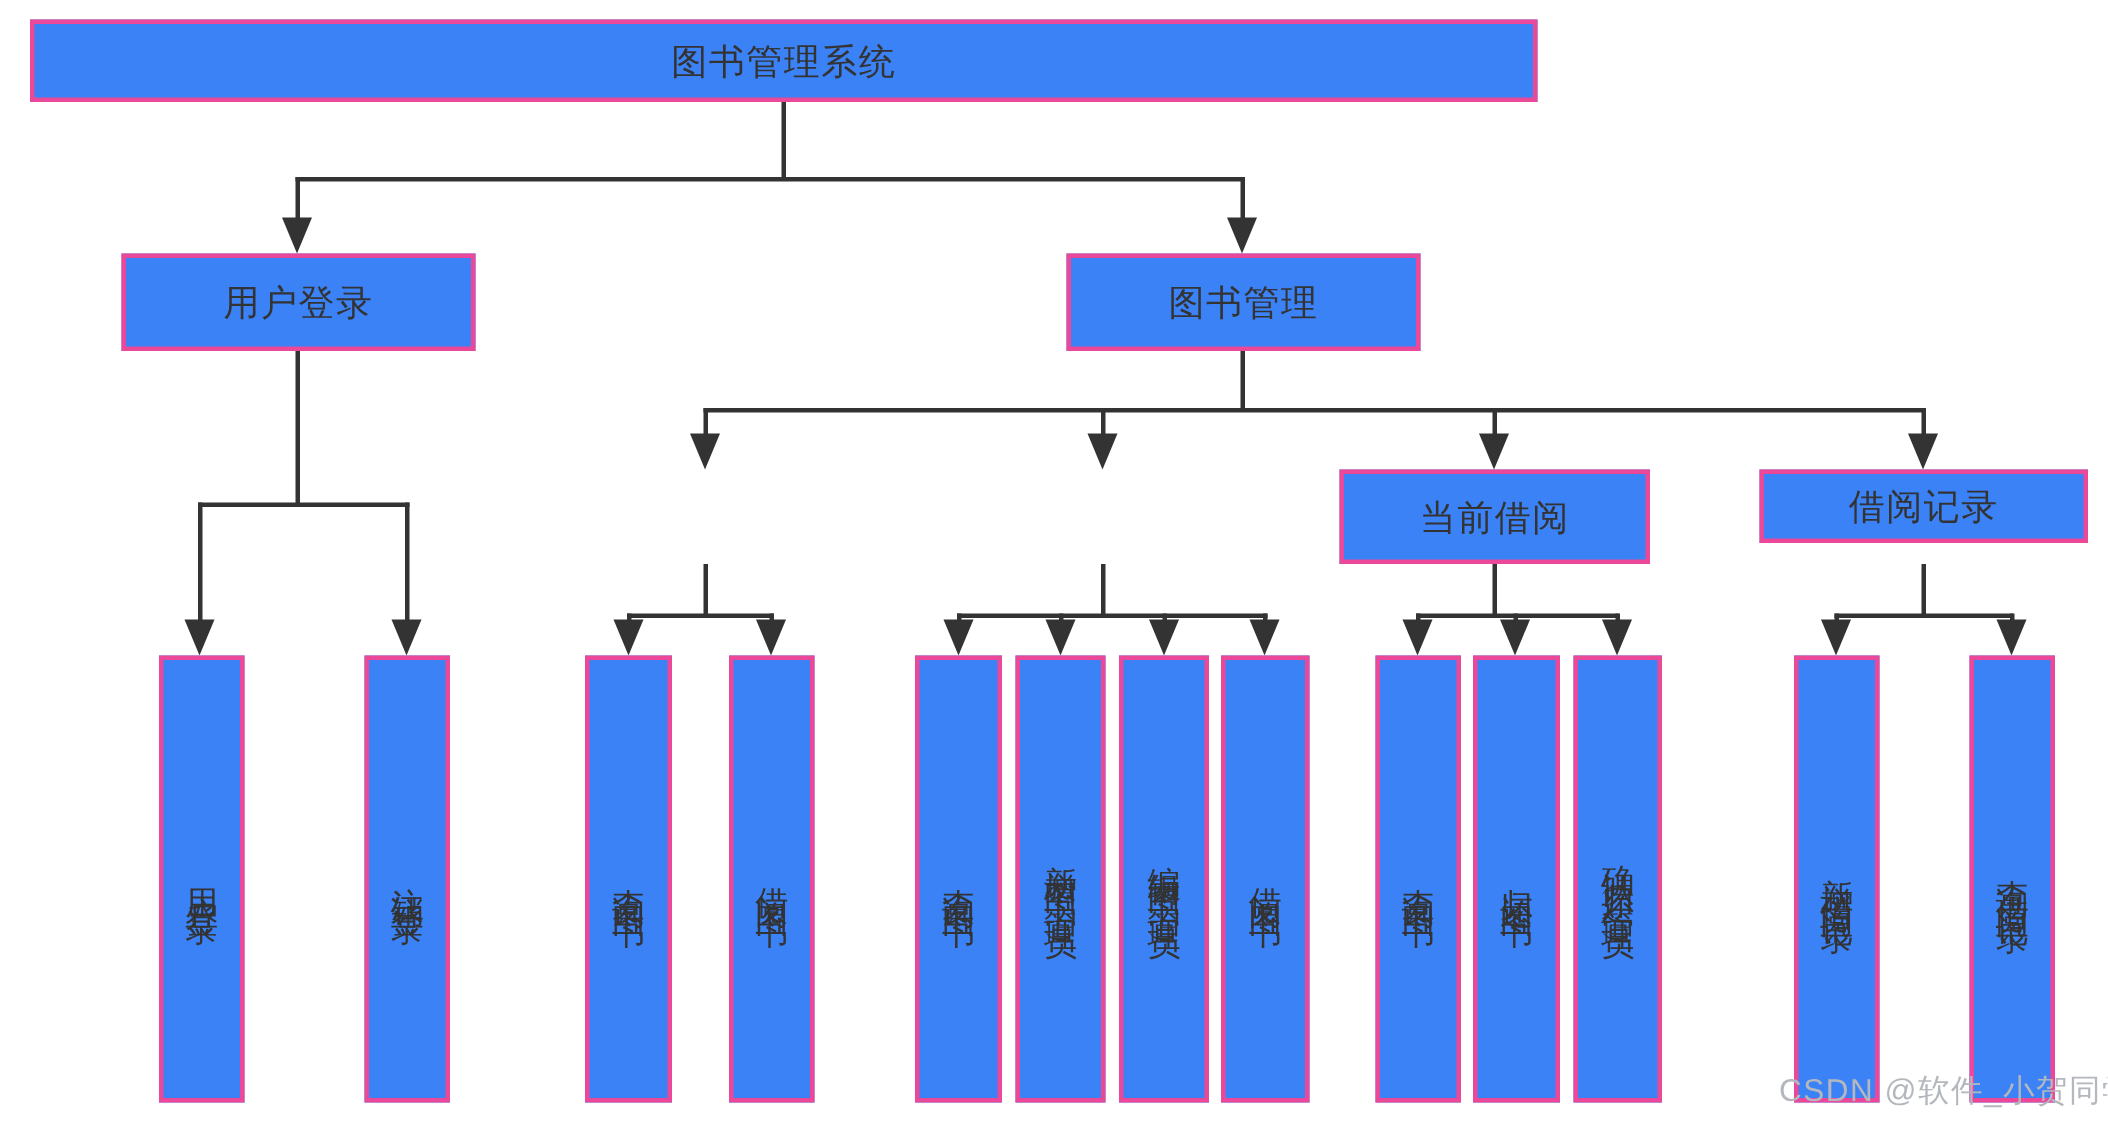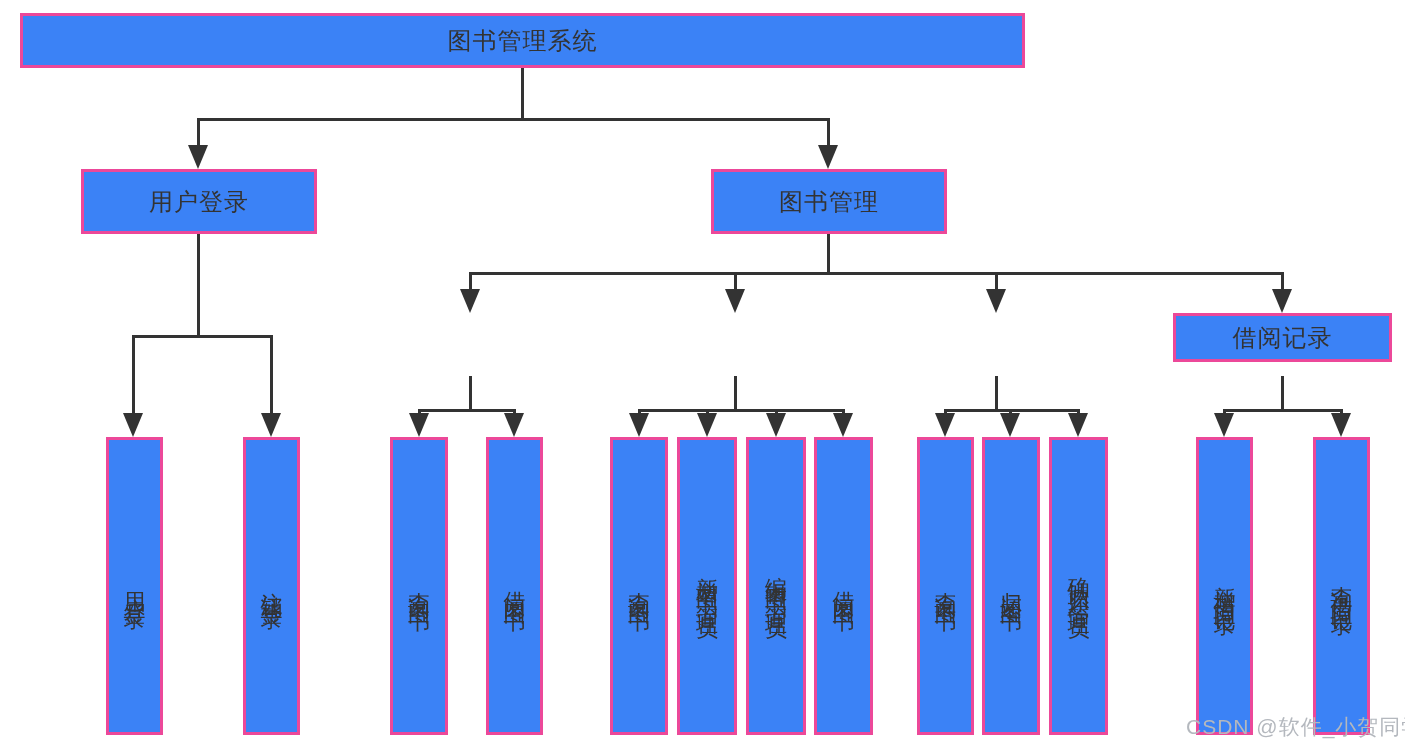--- a/index.html
+++ b/index.html
@@ -57,20 +57,21 @@
   <div class="hline" style="left:469px;top:272px;width:814px"></div>
   <div class="vline" style="left:469px;top:272px;height:20px"></div>
   <div class="arrow" style="left:460px;top:289px"></div>
   <div class="vline" style="left:734px;top:272px;height:20px"></div>
   <div class="arrow" style="left:725px;top:289px"></div>
   <div class="vline" style="left:995px;top:272px;height:20px"></div>
   <div class="arrow" style="left:986px;top:289px"></div>
   <div class="vline" style="left:1281px;top:272px;height:20px"></div>
   <div class="arrow" style="left:1272px;top:289px"></div>
 
+  <div class="box hbox" style="left:893px;top:313px;width:207px;height:63px">当前借阅</div>
   <div class="box hbox" style="left:1173px;top:313px;width:219px;height:49px">借阅记录</div>
 
   <div class="vline" style="left:469px;top:376px;height:36px"></div>
   <div class="hline" style="left:418px;top:409px;width:98px"></div>
   <div class="vline" style="left:418px;top:409px;height:10px"></div>
   <div class="arrow" style="left:409px;top:413px"></div>
   <div class="vline" style="left:513px;top:409px;height:10px"></div>
   <div class="arrow" style="left:504px;top:413px"></div>
 
   <div class="vline" style="left:734px;top:376px;height:36px"></div>

